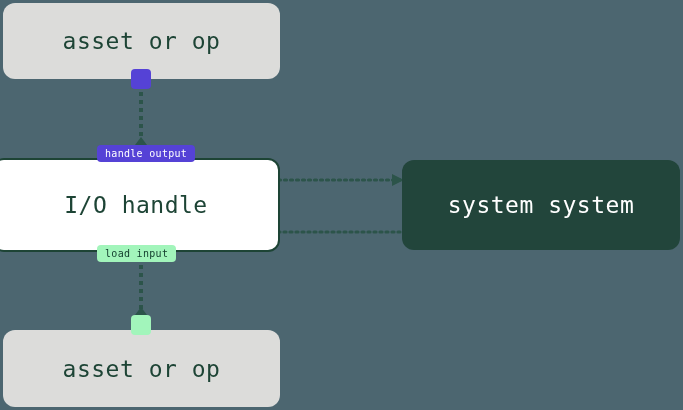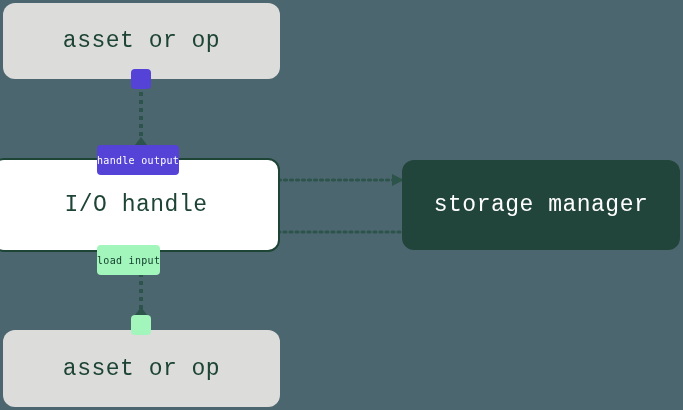--- a/index.html
+++ b/index.html
@@ -27,21 +27,20 @@
     height: 410px;
   }
   .node {
     position: absolute;
     box-sizing: border-box;
     display: flex;
     align-items: center;
     justify-content: center;
     border-radius: 12px;
     letter-spacing: 0.5px;
-    font-family: Liberation Mono, monospace;
   }
   .node-asset {
     background: #dcdcda;
     color: #1d4435;
     font-size: 23px;
   }
   .node-io {
     background: #ffffff;
     color: #1d4435;
     border: 2px solid #1d4435;
@@ -67,22 +66,22 @@
   .edge-label {
     position: absolute;
     box-sizing: border-box;
     display: flex;
     align-items: center;
     justify-content: center;
     border-radius: 4px;
     font-size: 10px;
     letter-spacing: 0.3px;
     white-space: nowrap;
-    padding: 0 0;
-    height: 30px;
+    padding: 0 8px;
+    height: 17px;
   }
   .label-handle-output {
     background: #5542d6;
     color: #ffffff;
   }
   .label-load-input {
     background: #a2f5bb;
     color: #14402f;
   }
 </style>
@@ -108,21 +107,21 @@
 
   <div class="node node-asset" style="left:3px; top:3px; width:277px; height:76px;">
     <span>asset or op</span>
   </div>
 
   <div class="node node-io" style="left:-8px; top:158px; width:288px; height:94px;">
     <span>I/O handle</span>
   </div>
 
   <div class="node node-storage" style="left:402px; top:160px; width:278px; height:90px;">
-    <span>storage manager</span>
+    <span>system system</span>
   </div>
 
   <div class="node node-asset" style="left:3px; top:330px; width:277px; height:77px;">
     <span>asset or op</span>
   </div>
 
   <div class="port port-output" style="left:131px; top:69px;"></div>
 
   <div class="port port-input" style="left:131px; top:315px;"></div>
 

